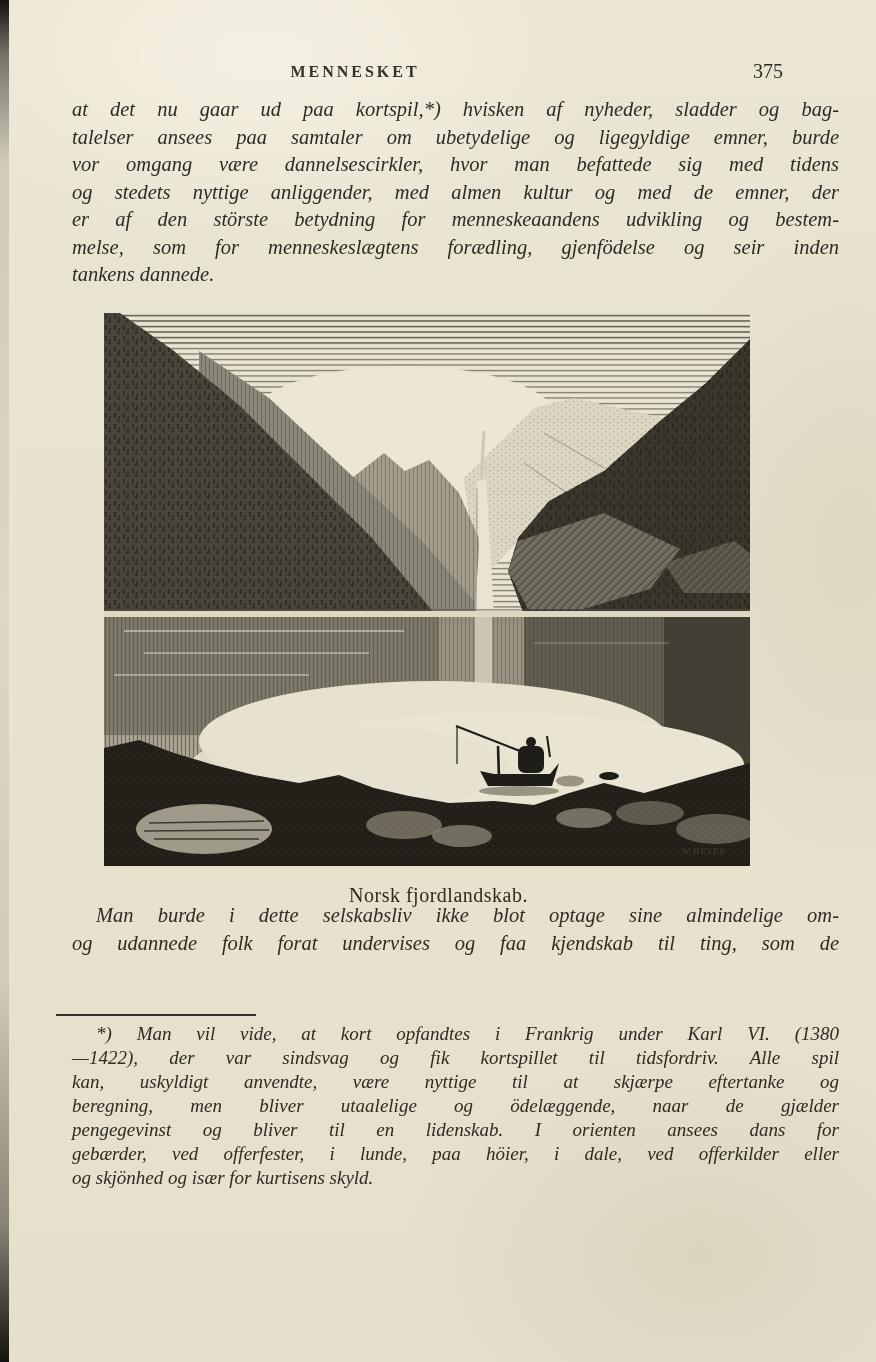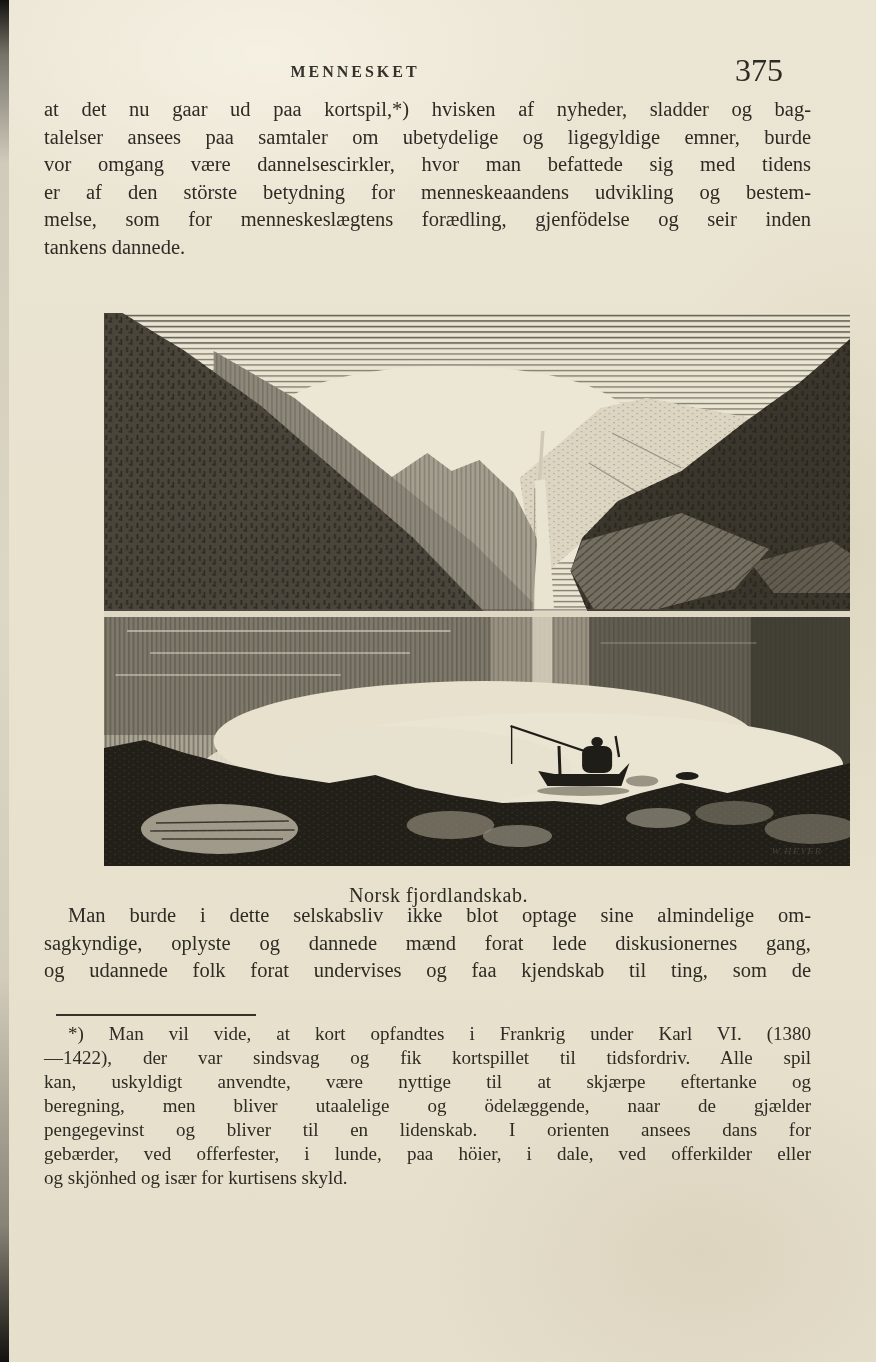--- a/index.html
+++ b/index.html
@@ -23,62 +23,63 @@
       rgba(20,18,14,.05) 45%, rgba(20,18,14,.10) 72%,
       rgba(20,18,14,.45) 90%, #14120e 100%);
   }
   .running-head{
     position:absolute;top:63px;left:55px;width:600px;
     text-align:center;
     font-size:16px;font-weight:bold;letter-spacing:3px;
     color:#35322b;
   }
   .page-num{
-    position:absolute;top:52px;left:683px;width:100px;
+    position:absolute;top:60px;left:683px;width:100px;
     text-align:right;
-    font-size:32px;color:#2e2b24;
-  }
-  .textblock{position:absolute;left:44px;width:767px;}
+    font-size:20px;color:#2e2b24;
+  }
+  .textblock{position:absolute;left:72px;width:767px;font-style:italic;}
   .tline{
     text-align:justify;
     -moz-text-align-last:justify;
     text-align-last:justify;
     white-space:normal;
   }
   .tline.endline{text-align-last:left;-moz-text-align-last:left;}
   .tline.firstind{text-indent:24px;}
   #para1{top:96px;line-height:27.5px;font-size:20.5px;}
   #para2{top:902px;line-height:27.5px;font-size:20.5px;}
   #footnote{top:1022px;line-height:24px;font-size:19px;}
   .caption{
     position:absolute;top:884px;left:55px;width:767px;
     text-align:center;font-size:20px;letter-spacing:.5px;
   }
   .fnrule{
     position:absolute;top:1014px;left:56px;width:200px;height:0;
     border-top:2px solid #35322b;
   }
   .figure{
-    position:absolute;top:313px;left:104px;width:746px;height:553px;
+    position:absolute;top:313px;left:104px;width:646px;height:553px;
   }
   .figure svg{display:block;width:100%;height:100%;}
 </style>
 </head>
 <body>
 
 <div class="page">
   <div class="spine"></div>
 
   <div class="running-head">MENNESKET</div>
   <div class="page-num">375</div>
 
   <div id="para1" class="textblock">
       <div class="tline">at det nu gaar ud paa kortspil,*) hvisken af nyheder, sladder og bag-</div>
       <div class="tline">talelser ansees paa samtaler om ubetydelige og ligegyldige emner, burde</div>
       <div class="tline">vor omgang være dannelsescirkler, hvor man befattede sig med tidens</div>
+      <div class="tline">og stedets nyttige anliggender, med almen kultur og med de emner, der</div>
       <div class="tline">er af den störste betydning for menneskeaandens udvikling og bestem-</div>
       <div class="tline">melse, som for menneskeslægtens forædling, gjenfödelse og seir inden</div>
       <div class="tline endline">tankens dannede.</div>
     </div>
 
   <div class="figure">
     <svg viewBox="0 0 646 553" preserveAspectRatio="none">
       <defs>
         <pattern id="hlines" width="6" height="5.5" patternUnits="userSpaceOnUse">
           <rect width="6" height="5.5" fill="none"></rect>
@@ -198,21 +199,20 @@
       </g>
 
       <text x="578" y="541" font-family="Liberation Serif, serif" font-style="italic" font-size="9" letter-spacing="1" fill="#4a463c" opacity=".85">W.HEYER</text>
     </svg>
   </div>
 
   <div class="caption">Norsk fjordlandskab.</div>
 
   <div id="para2" class="textblock">
       <div class="tline firstind">Man burde i dette selskabsliv ikke blot optage sine almindelige om-</div>
-      <div class="tline">sagkyndige, oplyste og dannede mænd forat lede diskusionernes gang,</div>
       <div class="tline">og udannede folk forat undervises og faa kjendskab til ting, som de</div>
     </div>
 
   <div class="fnrule"></div>
 
   <div id="footnote" class="textblock">
       <div class="tline firstind">*) Man vil vide, at kort opfandtes i Frankrig under Karl VI. (1380</div>
       <div class="tline">—1422), der var sindsvag og fik kortspillet til tidsfordriv.  Alle spil</div>
       <div class="tline">kan, uskyldigt anvendte, være nyttige til at skjærpe eftertanke og</div>
       <div class="tline">beregning, men bliver utaalelige og ödelæggende, naar de gjælder</div>

